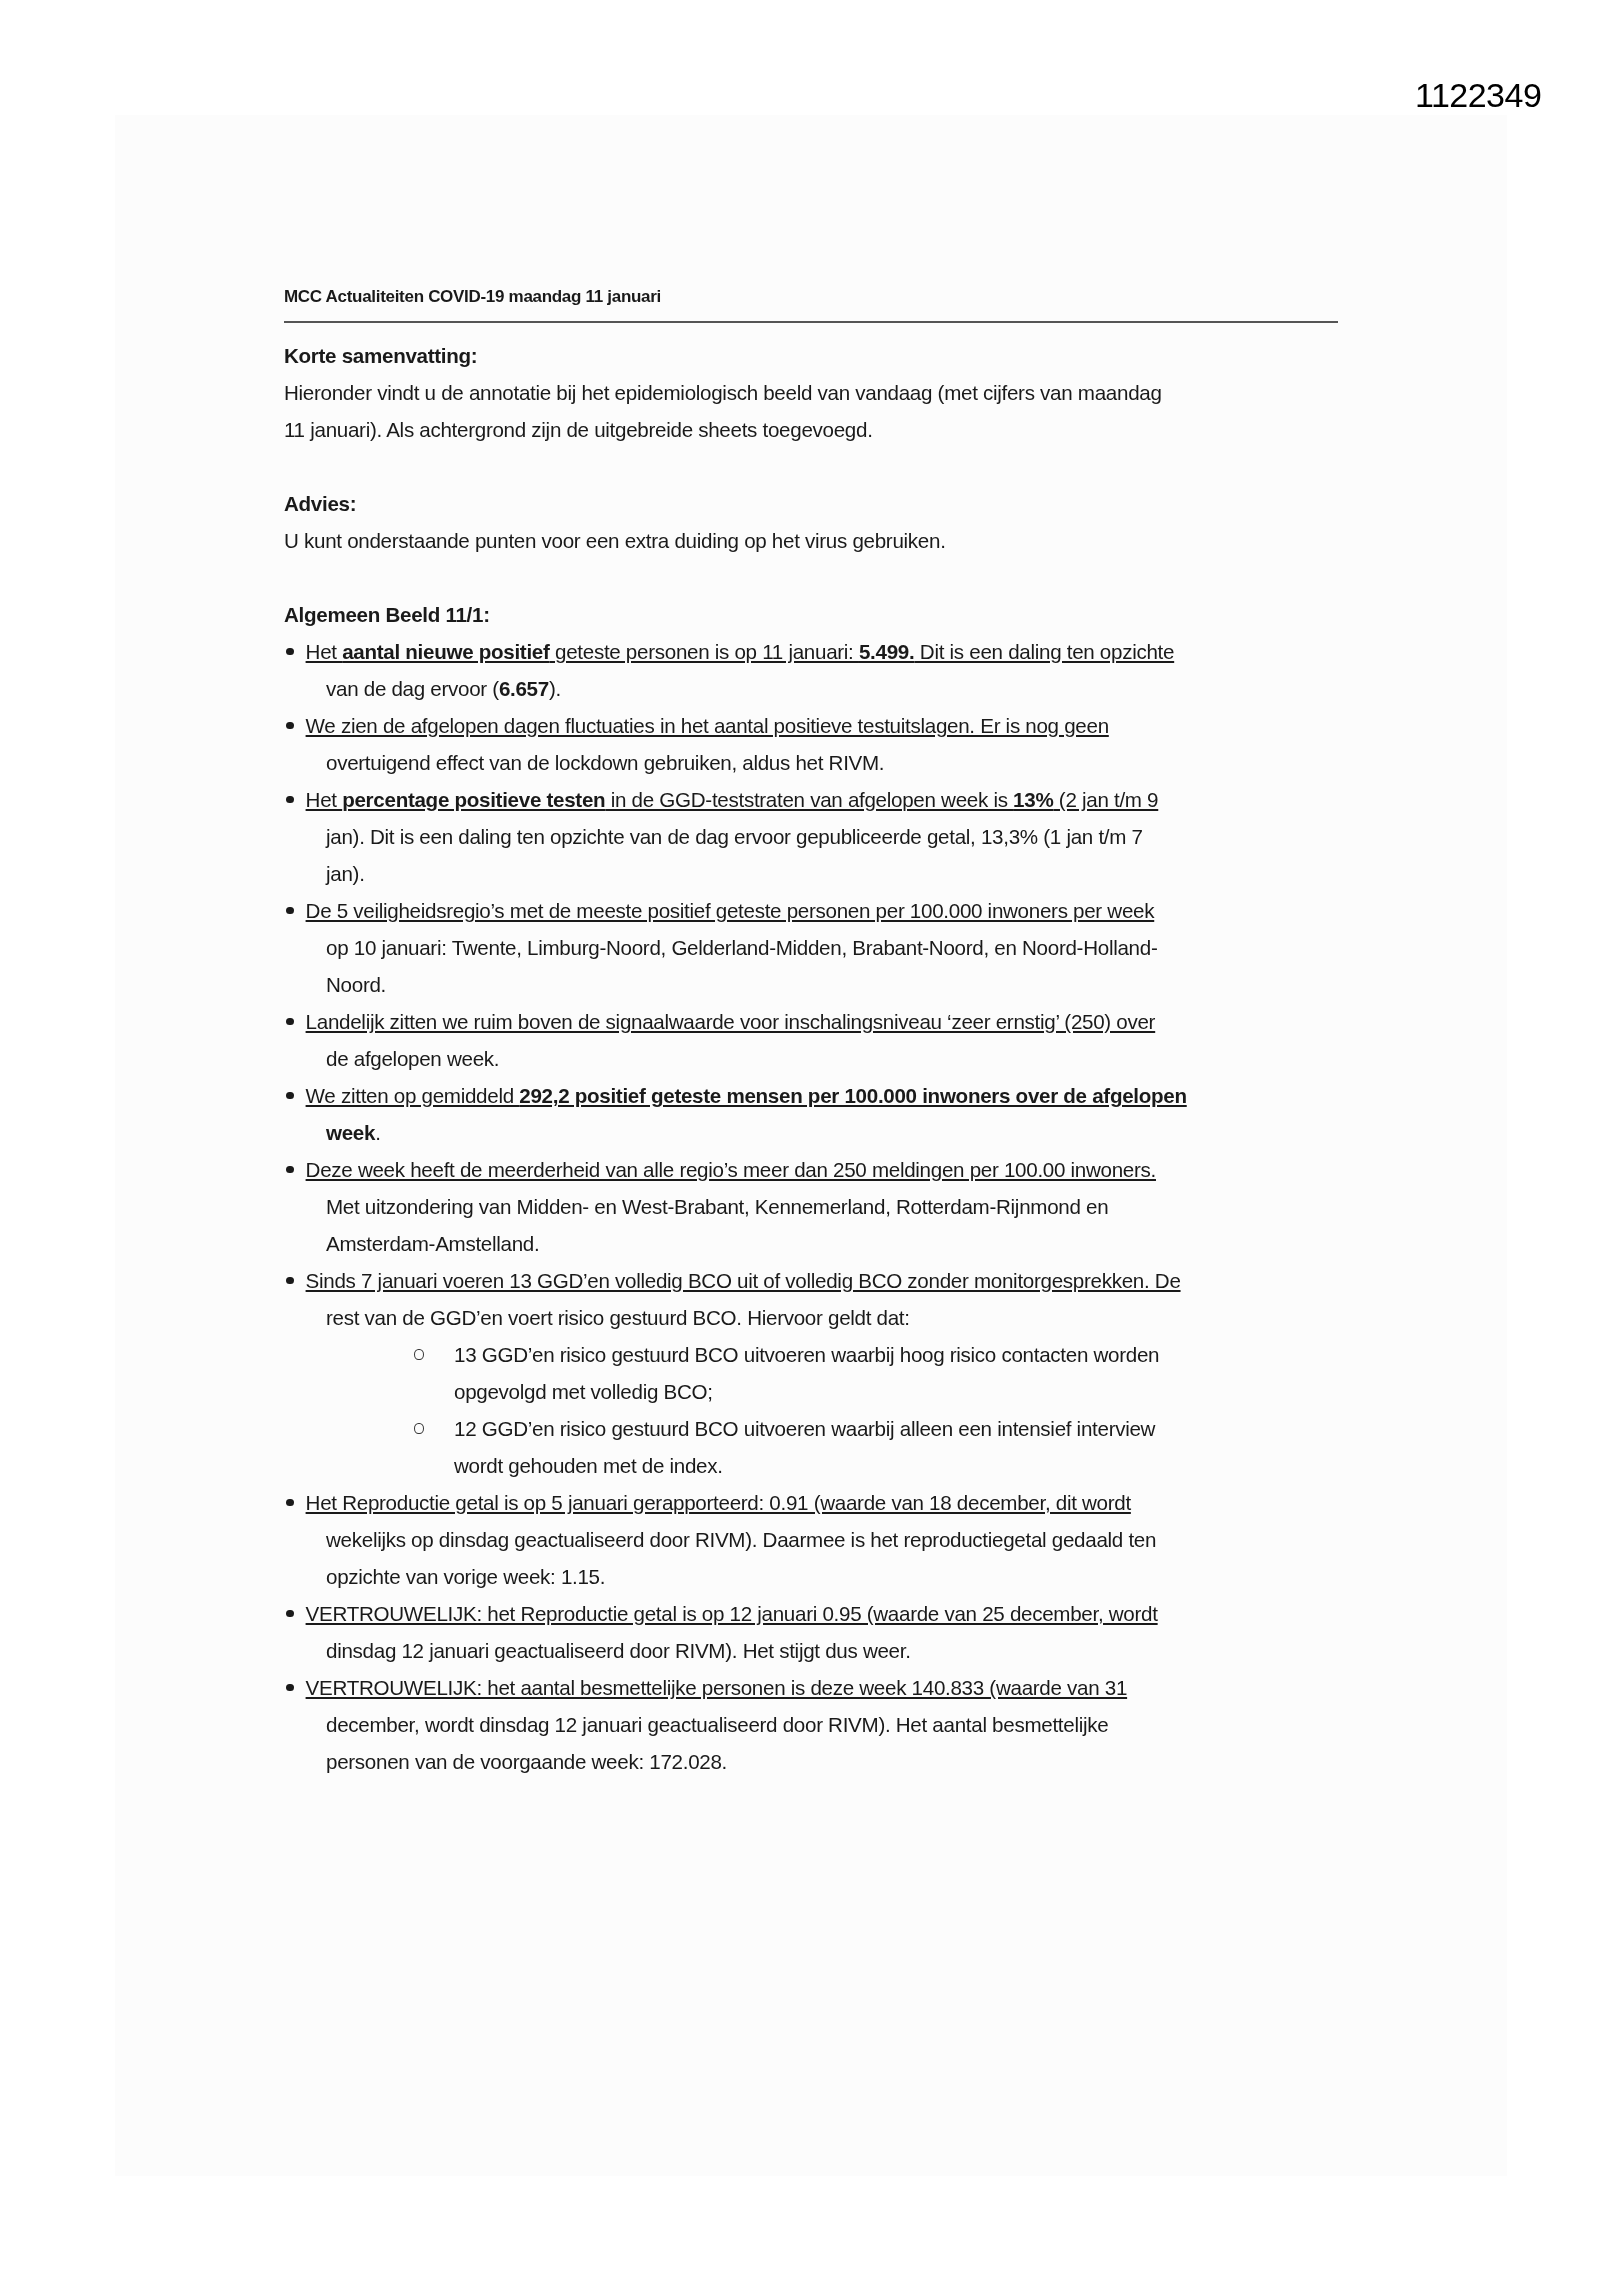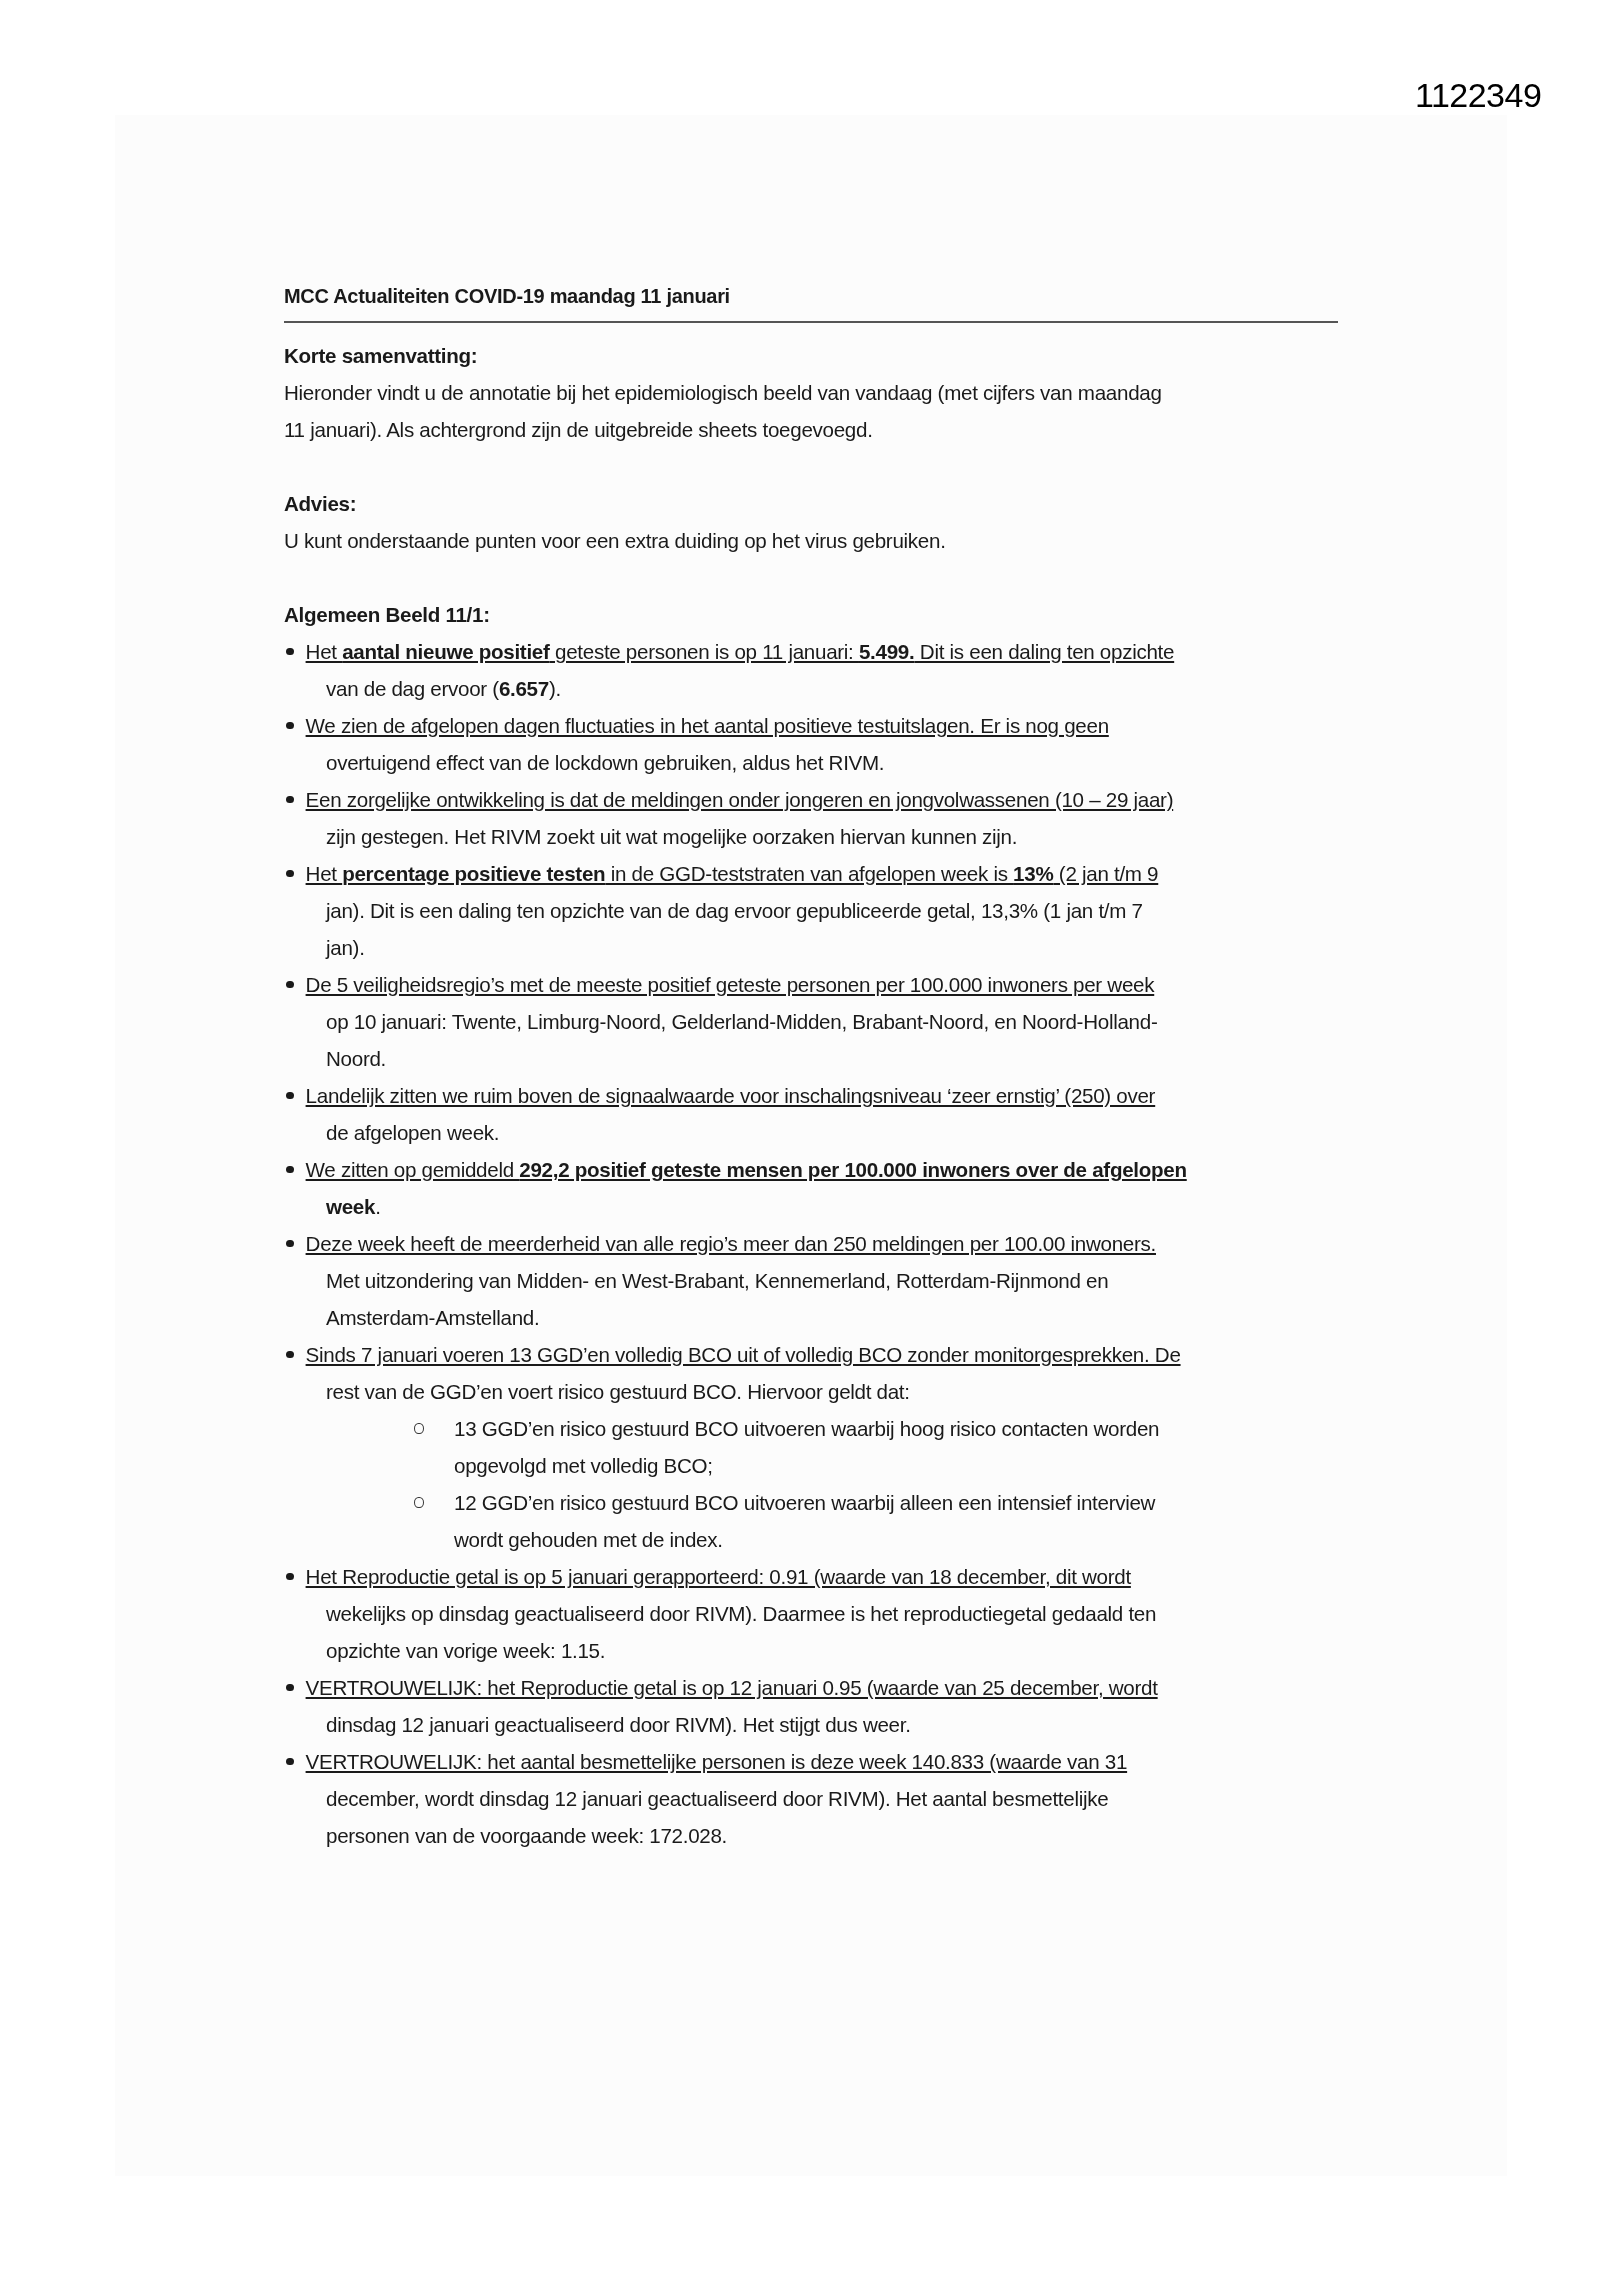--- a/index.html
+++ b/index.html
@@ -13,21 +13,21 @@
   }
   .doc-number {
     position: absolute; left: 1415px; top: 76px;
     font-family: "Liberation Sans", sans-serif; font-size: 34px; color: #000000; letter-spacing: -0.5px;
   }
   .content {
     position: absolute; left: 284px; top: 0; width: 1059px;
     font-size: 20.6px; line-height: 37px; letter-spacing: -0.3px;
   }
   .title {
-    position: absolute; left: 0; top: 282px; font-weight: bold; font-size: 20px; line-height: 29px;
+    position: absolute; left: 0; top: 282px; font-weight: bold; font-size: 17px; line-height: 29px;
     white-space: nowrap;
   }
   .rule {
     position: absolute; left: 0; top: 321px; width: 1054px; height: 2px; background: #555;
   }
   .body { position: absolute; left: 0; top: 337px; width: 1059px; }
   .line { height: 37px; white-space: nowrap; }
   .h { font-weight: bold; }
   .blank { height: 37px; }
   .bullet { position: relative; }
@@ -71,25 +71,20 @@
       <div id="bullet-list">
           <div class="bullet">
             <span class="dot"></span>
             <div class="line first"><span>Het </span><b>aantal nieuwe positief</b><span> geteste personen is op 11 januari: </span><b>5.499.</b><span> Dit is een daling ten opzichte</span></div>
             <div class="line cont"><span>van de dag ervoor (</span><b>6.657</b><span>).</span></div>
           </div>
           <div class="bullet">
             <span class="dot"></span>
             <div class="line first"><span>We zien de afgelopen dagen fluctuaties in het aantal positieve testuitslagen. Er is nog geen</span></div>
             <div class="line cont"><span>overtuigend effect van de lockdown gebruiken, aldus het RIVM.</span></div>
-          </div>
-          <div class="bullet">
-            <span class="dot"></span>
-            <div class="line first"><span>Een zorgelijke ontwikkeling is dat de meldingen onder jongeren en jongvolwassenen (10 – 29 jaar)</span></div>
-            <div class="line cont"><span>zijn gestegen. Het RIVM zoekt uit wat mogelijke oorzaken hiervan kunnen zijn.</span></div>
           </div>
           <div class="bullet">
             <span class="dot"></span>
             <div class="line first"><span>Het </span><b>percentage positieve testen</b><span> in de GGD-teststraten van afgelopen week is </span><b>13%</b><span> (2 jan t/m 9</span></div>
             <div class="line cont"><span>jan). Dit is een daling ten opzichte van de dag ervoor gepubliceerde getal, 13,3% (1 jan t/m 7</span></div>
             <div class="line cont"><span>jan).</span></div>
           </div>
           <div class="bullet">
             <span class="dot"></span>
             <div class="line first"><span>De 5 veiligheidsregio’s met de meeste positief geteste personen per 100.000 inwoners per week</span></div>

